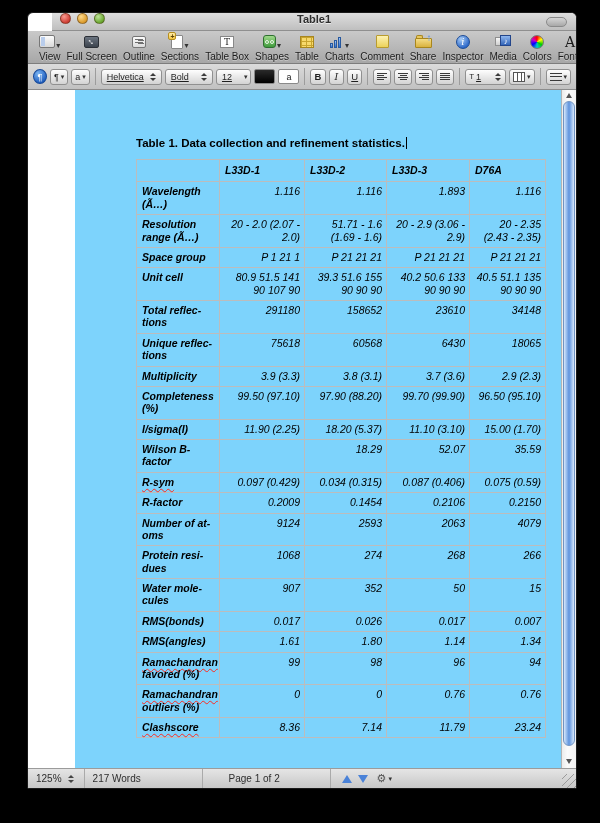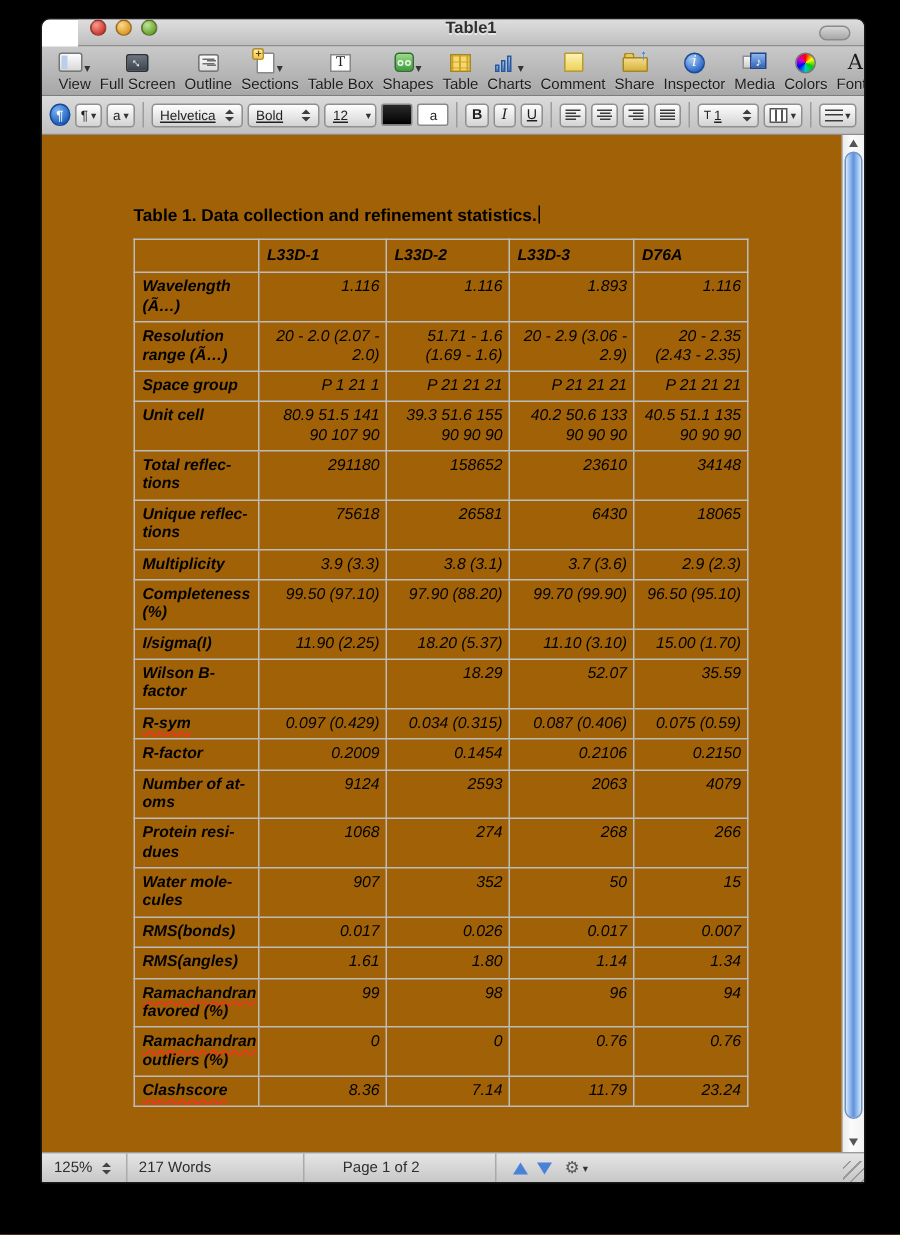--- a/index.html
+++ b/index.html
@@ -75,21 +75,21 @@
   .fb-biu { width:16px; justify-content:center; font-size:9.5px; }
   .bars { width:10px; display:flex; flex-direction:column; gap:1px; }
   .bars b { display:block; height:1px; background:#3a3a3a; width:10px; }
   .al-l b:nth-child(2n) { width:7px; }
   .al-c b:nth-child(2n) { width:7px; margin:0 auto; }
   .al-r b:nth-child(2n) { width:7px; margin-left:auto; }
   .ic-cols { width:12px; height:10px; border:1px solid #555; background:linear-gradient(90deg, transparent 0 3px, #555 3px 4px, transparent 4px 7px, #555 7px 8px, transparent 8px) ,#fff; }
   .ic-list { width:12px; height:10px; display:flex; flex-direction:column; justify-content:space-between; padding:1px 0; }
   .ic-list b { display:block; height:1px; background:#3a3a3a; width:12px; position:relative; }
   
-  .content { flex:1 1 auto; display:flex; background:#a16207; min-height:0; }
+  .content { flex:1 1 auto; display:flex; background:#7dd3fc; min-height:0;margin-left:47px; }
   .page-area { flex:1; position:relative; overflow:hidden; }
   .caption { position:absolute; left:61px; top:47px; font-size:11.5px; font-weight:bold; color:#000; white-space:nowrap; }
   .caret-bar { display:inline-block; width:1px; height:12px; background:#000; vertical-align:-2px; margin-left:1px; }
   table.stats { position:absolute; left:61px; top:69px; width:409px; border-collapse:collapse; table-layout:fixed; font-size:10.5px; color:#000; line-height:1.18;font-style:italic; }
   table.stats th, table.stats td { border:1px solid #bcbcbc; vertical-align:top; }
   table.stats th { font-weight:bold; text-align:left; padding:4px 4px 5px 5px; }
   td.lbl { font-weight:bold; padding:3px 3px 4px 5px; white-space:pre-line; }
   td.val { text-align:right; padding:3px 4px 4px 3px; }
   .sq { text-decoration:underline; text-decoration-style:wavy; text-decoration-color:#ff2a1f; text-decoration-thickness:1px; text-underline-offset:2px; }
   
@@ -402,21 +402,21 @@
 tions</span></td>
               <td class="val">291180</td>
               <td class="val">158652</td>
               <td class="val">23610</td>
               <td class="val">34148</td>
             </tr>
             <tr>
               <td class="lbl"><span class="sq"></span><span>Unique reflec-
 tions</span></td>
               <td class="val">75618</td>
-              <td class="val">26581</td>
+              <td class="val">60568</td>
               <td class="val">6430</td>
               <td class="val">18065</td>
             </tr>
             <tr>
               <td class="lbl"><span class="sq"></span><span>Multiplicity</span></td>
               <td class="val">3.9 (3.3)</td>
               <td class="val">3.8 (3.1)</td>
               <td class="val">3.7 (3.6)</td>
               <td class="val">2.9 (2.3)</td>
             </tr>

